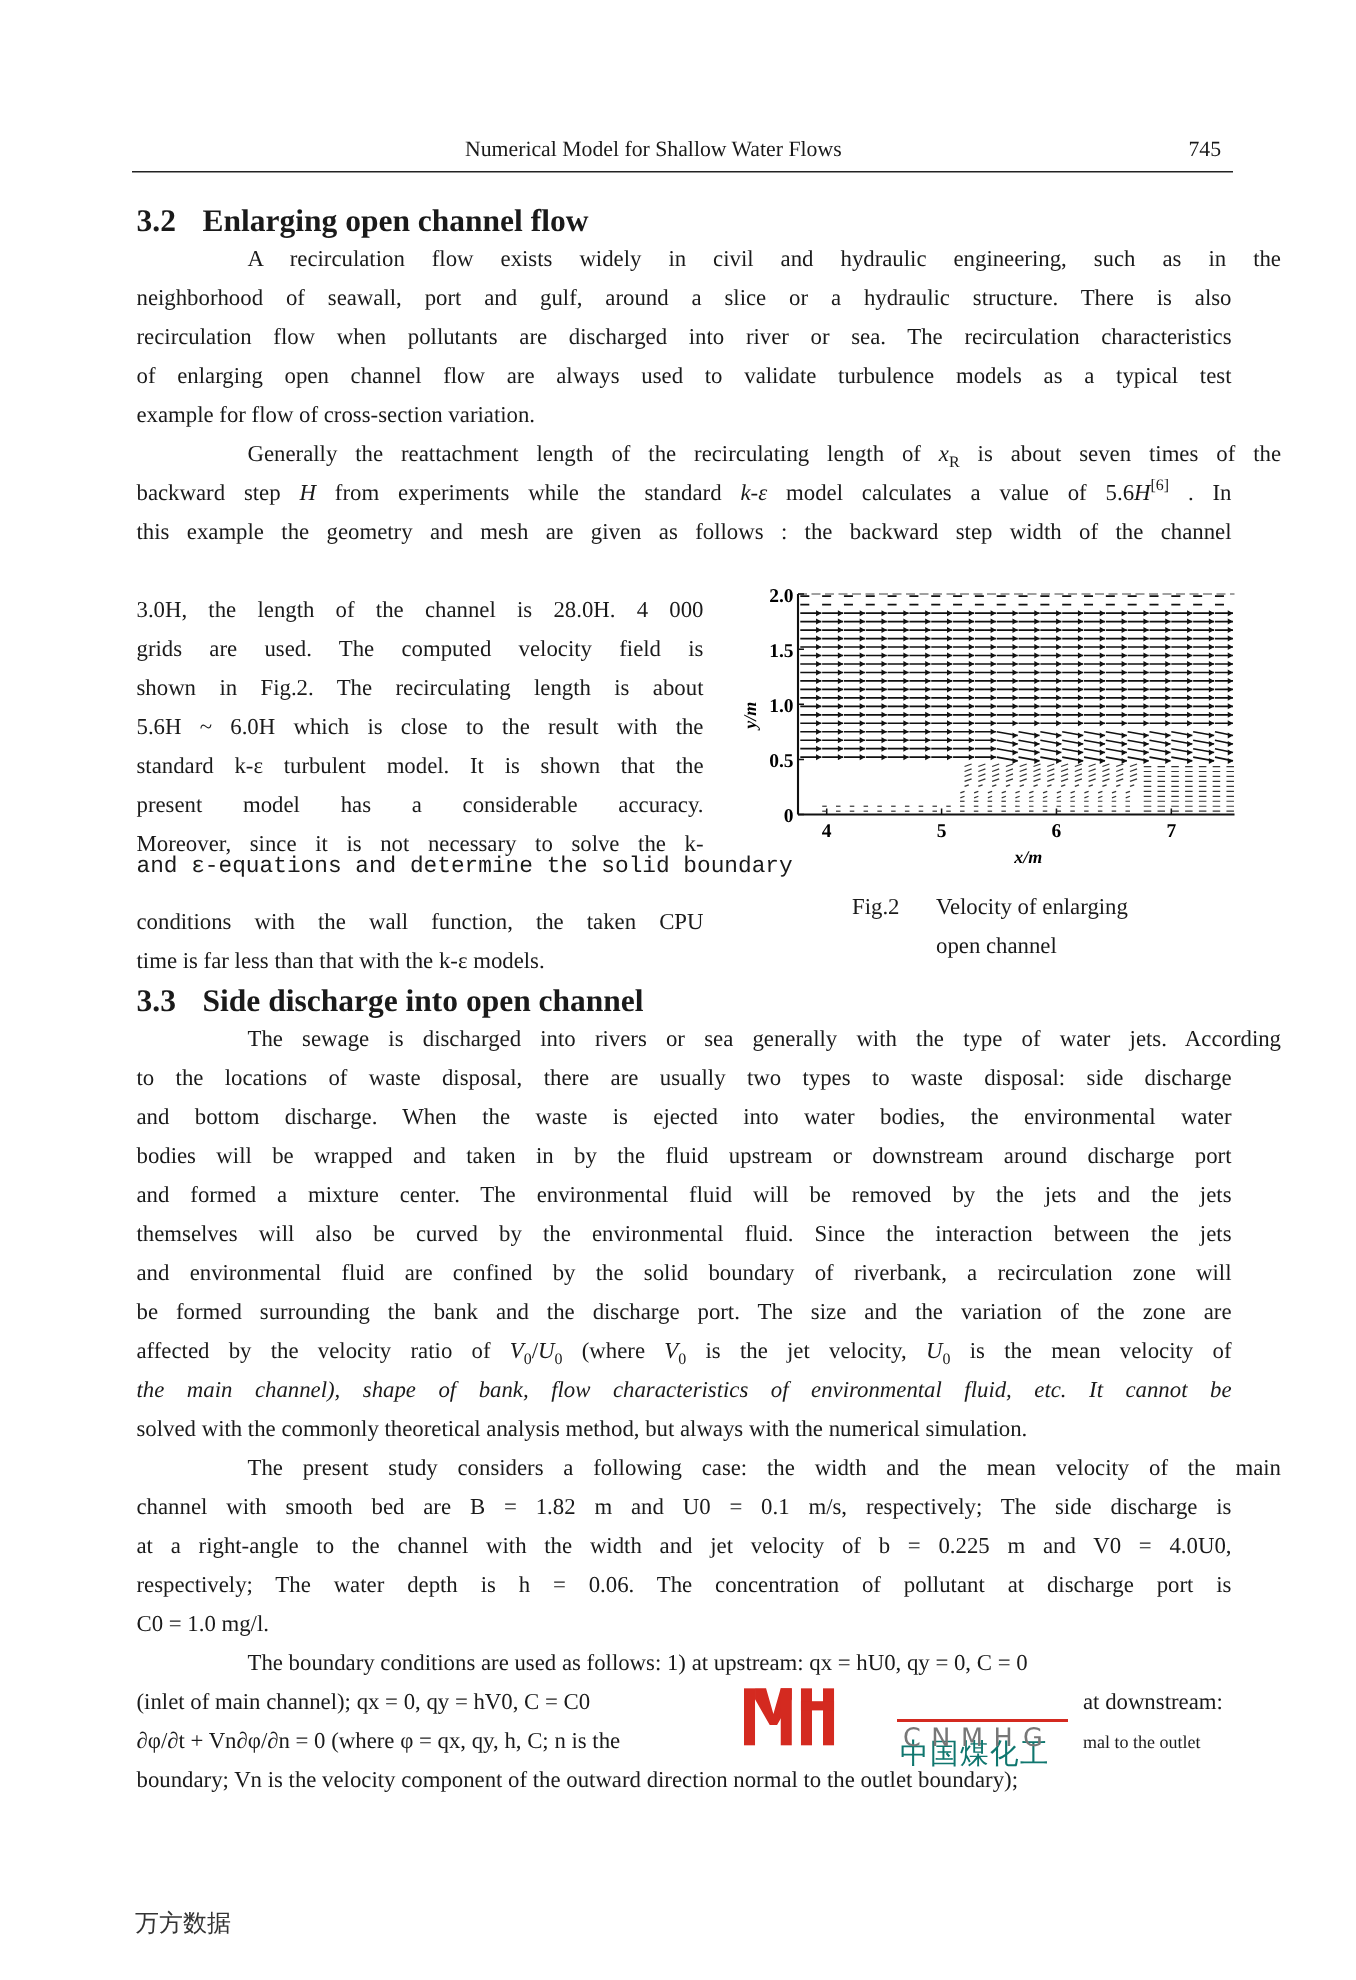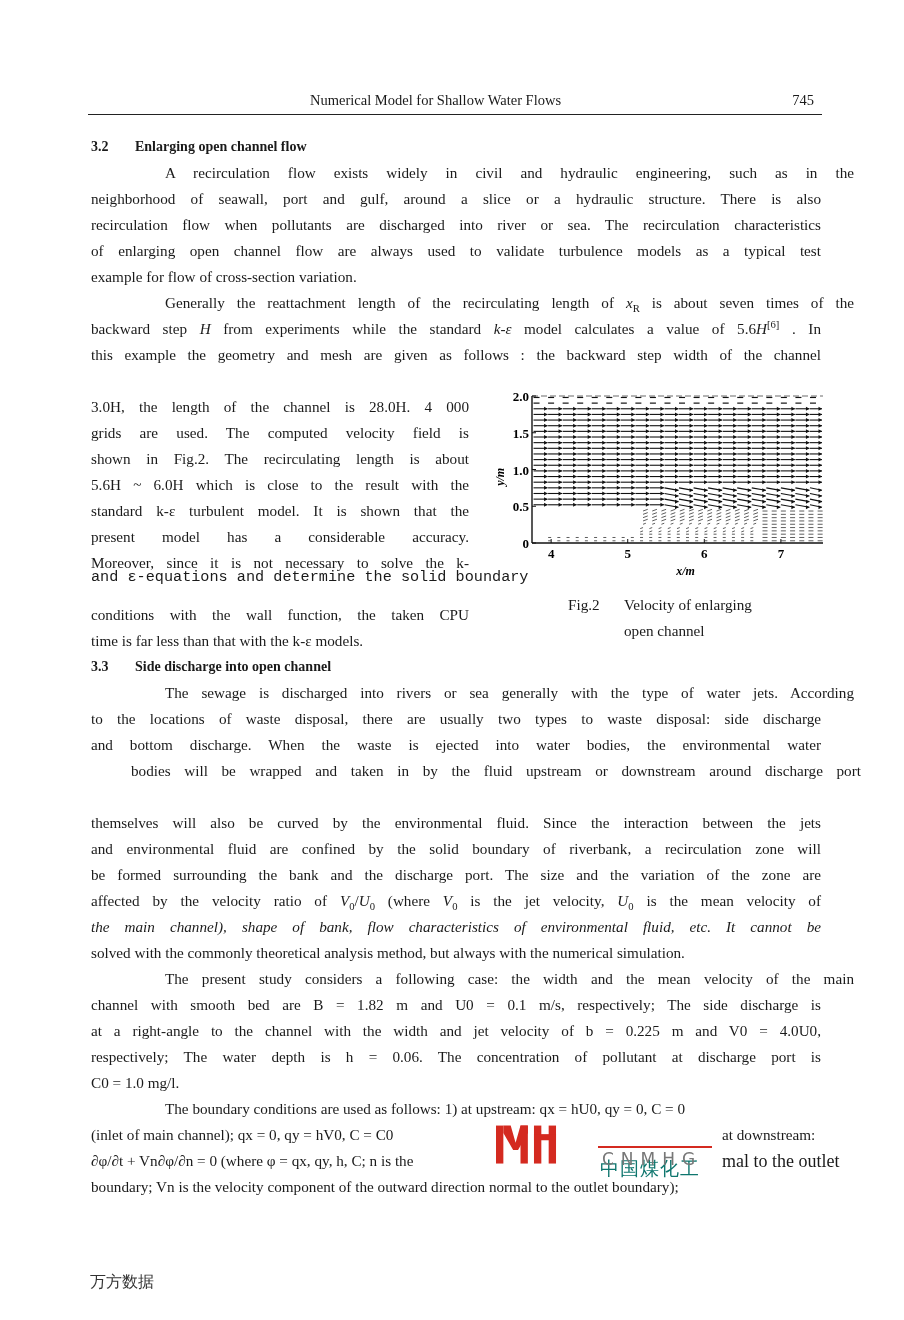--- a/index.html
+++ b/index.html
@@ -8,21 +8,21 @@
   .page { position: absolute; left: 0; top: 0; width: 904px; height: 1320px; border-radius: 17px; }
   .running-head { position: absolute; left: 88px; top: 90px; width: 734px; height: 24px;
                   border-bottom: 1px solid #222; font-size: 14.5px; }
   .running-head .title { position: absolute; left: 222px; top: 2px; }
   .running-head .pageno { position: absolute; right: 8px; top: 2px; }
   .line { position: absolute; left: 91px; width: 730px; font-size: 15.2px; line-height: 26px;
           white-space: nowrap; }
   .just { text-align: justify; text-align-last: justify; }
   .narrow { width: 378px; }
   .indent { left: 132px; width: 689px; margin-left: 33px; }
-  .heading { position: absolute; left: 91px; font-size: 14px; font-weight: bold; line-height: 26px; }
+  .heading { position: absolute; left: 91px; font-size: 21px; font-weight: bold; line-height: 26px; }
   .heading .num { display: inline-block; width: 44px; }
   i { font-style: italic; }
   sub, sup { font-size: 70%; line-height: 0; }
   .figure { position: absolute; left: 495px; top: 388px; width: 330px; height: 192px; }
   .fig-caption { position: absolute; left: 568px; top: 592px; font-size: 15.2px; line-height: 26px; }
   .fig-caption .lbl { display: inline-block; width: 56px; }
   .fig-caption .l2 { padding-left: 56px; }
   .watermark-logo { position: absolute; left: 500px; top: 1120px; width: 160px; height: 70px; }
   .footer { position: absolute; left: 90px; top: 1272px; font-family: "DejaVu Sans", sans-serif;
             font-size: 16px; color: #333; }
@@ -1088,21 +1088,22 @@
     <div class="l2">open channel</div>
   </div>
 
   <div class="heading" style="top:654px;">
     <span class="num">3.3</span><span>Side discharge into open channel</span>
   </div>
 
   <div class="line indent just" style="top:680px;">The sewage is discharged into rivers or sea generally with the type of water jets. According</div>
   <div class="line just" style="top:732px;">and bottom discharge. When the waste is ejected into water bodies, the environmental water</div>
   <div class="line just" style="top:706px;">to the locations of waste disposal, there are usually two types to waste disposal: side discharge</div>
-  <div class="line just" style="top:758px;margin-left:40px;">bodies will be wrapped and taken in by the fluid upstream or downstream around discharge port</div>
+  <div class="line just" style="top:758px;">bodies will be wrapped and taken in by the fluid upstream or downstream around discharge port</div>
+  <div class="line just" style="top:784px;">and formed a mixture center. The environmental fluid will be removed by the jets and the jets</div>
   <div class="line just" style="top:810px;">themselves will also be curved by the environmental fluid. Since the interaction between the jets</div>
   <div class="line just" style="top:836px;">and environmental fluid are confined by the solid boundary of riverbank, a recirculation zone will</div>
   <div class="line just" style="top:862px;">be formed surrounding the bank and the discharge port. The size and the variation of the zone are</div>
   <div class="line just" style="top:888px;">
     <span>affected by the velocity ratio of </span><i>V</i><sub>0</sub>/<i>U</i><sub>0</sub><span> (where </span><i>V</i><sub>0</sub><span> is the jet velocity, </span><i>U</i><sub>0</sub><span> is the mean velocity of</span>
   </div>
   <div class="line just" style="top:914px;"><i>the main channel), shape of bank, flow characteristics of environmental fluid, etc. It cannot be</i></div>
   <div class="line" style="top:940px;">solved with the commonly theoretical analysis method, but always with the numerical simulation.</div>
 
   <div class="line indent just" style="top:966px;">The present study considers a following case: the width and the mean velocity of the main</div>
@@ -1124,16 +1125,16 @@
       <rect x="40" y="0" width="12" height="62"></rect>
       <rect x="62" y="0" width="12" height="62"></rect>
       <rect x="86" y="0" width="12" height="62"></rect>
       <rect x="62" y="14" width="36" height="10"></rect>
     </g>
   </svg>
   <div class="cn">中国煤化工</div>
   <div class="cn-underline"></div>
   <div class="cnmhg">CNMHG</div>
   <div style="position:absolute; left:722px; top:1122px; font-size:15.2px; line-height:26px;">at downstream:</div>
-  <div style="position:absolute; left:722px; top:1148px; font-size:18px; line-height:26px;">mal to the outlet</div>
+  <div style="position:absolute; left:722px; top:1148px; font-size:12px; line-height:26px;">mal to the outlet</div>
 
   <div class="footer">万方数据</div>
 </div>
 
 </body></html>

